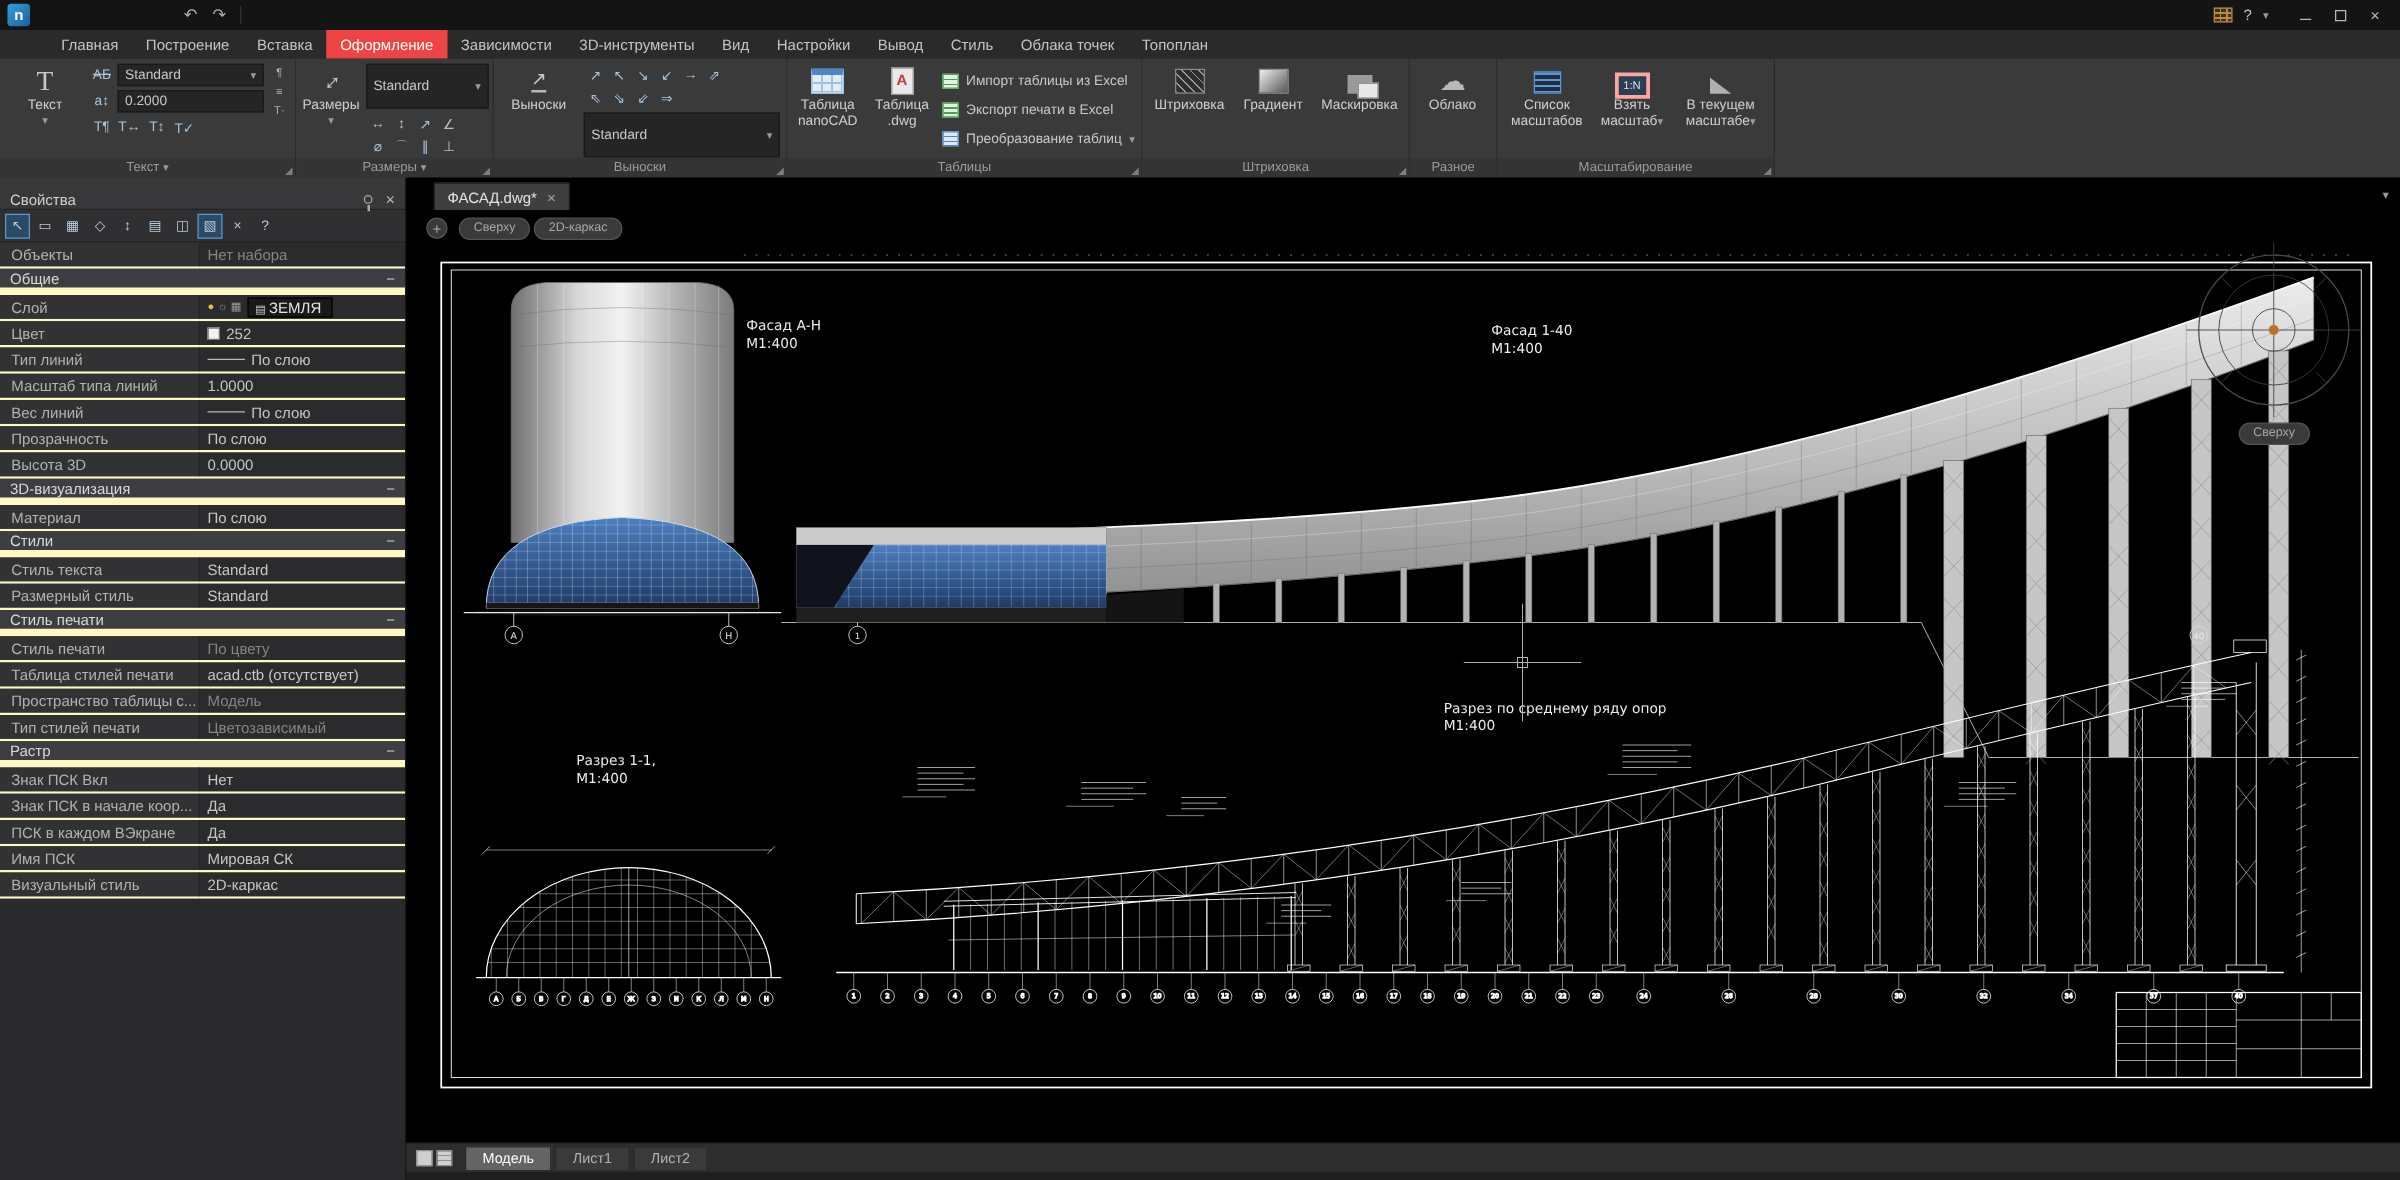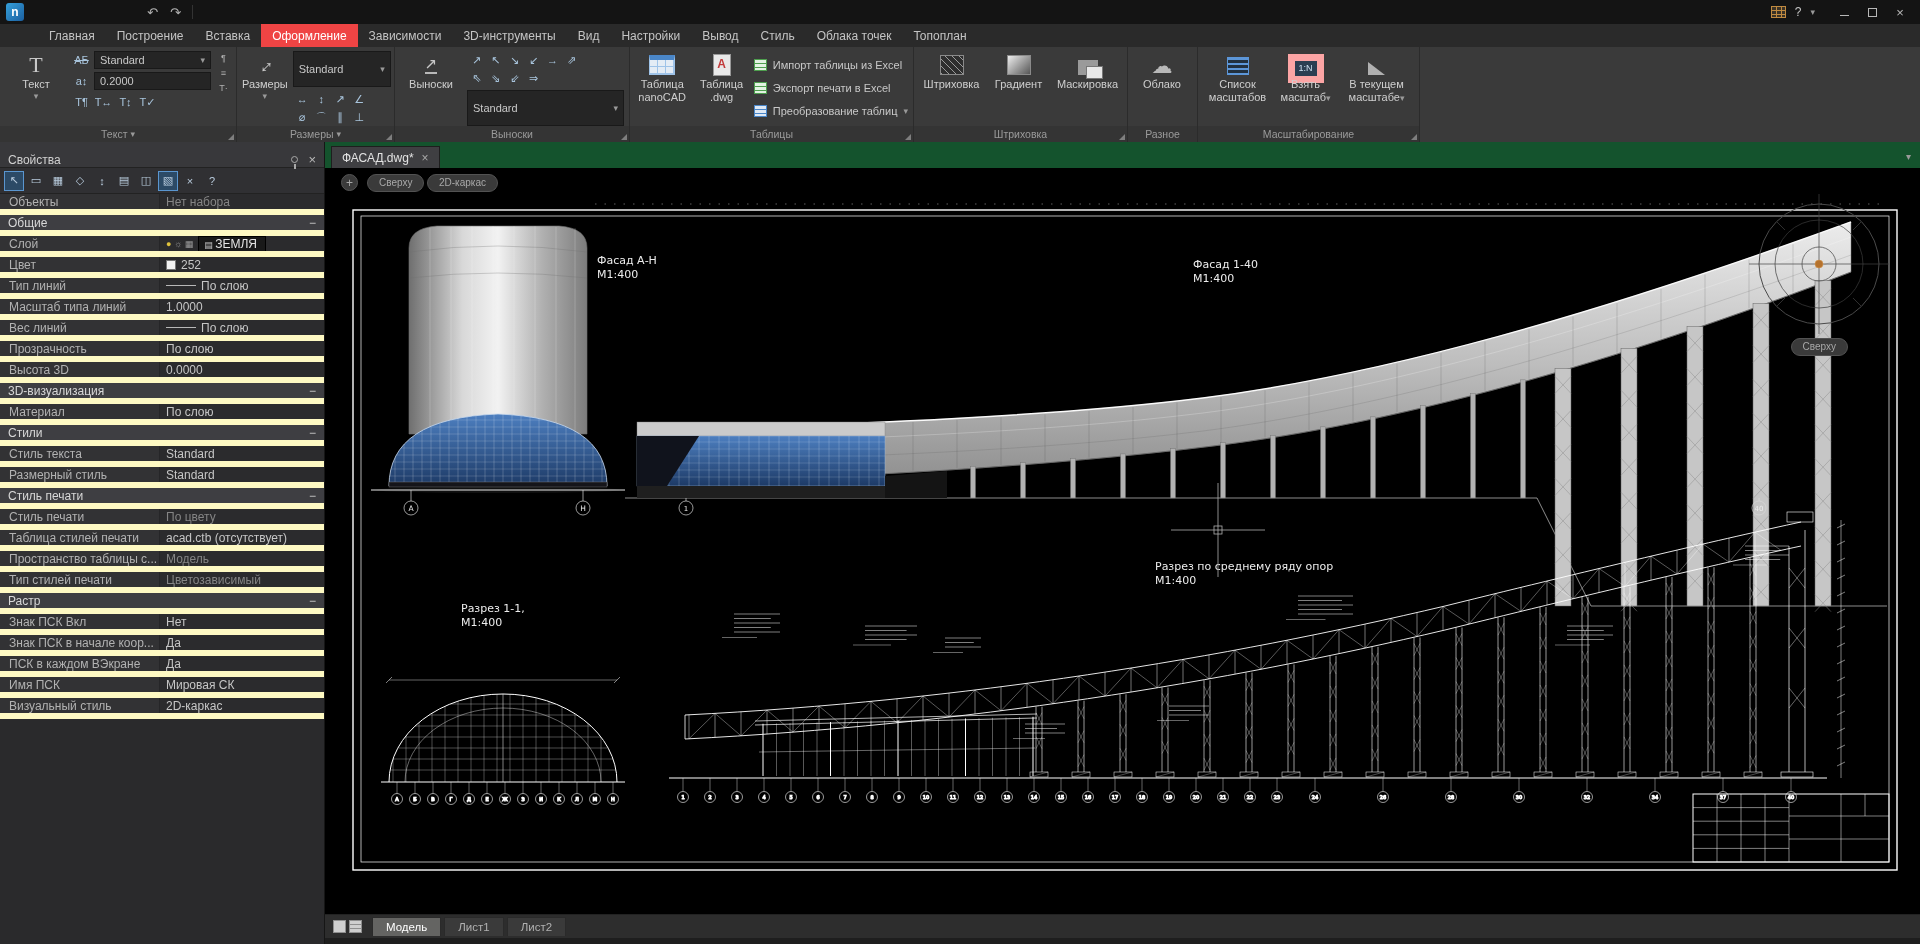--- a/index.html
+++ b/index.html
@@ -49,56 +49,56 @@
 .dwg-sheet-icon{width:18px;height:22px;background:#e9e9e9;border:1px solid #999;color:#c23a3a;font-weight:bold;font-size:12px;display:flex;align-items:center;justify-content:center}
 .trow{display:flex;align-items:center;gap:6px;font-size:11px;color:#c8c8c8;height:20px;white-space:nowrap}
 .xls-icon{width:13px;height:12px;border:1px solid #4e9e4e;background:repeating-linear-gradient(to bottom,transparent 0 3px,#4e9e4e 3px 4px);background-color:#e2f2e2;flex:0 0 auto}
 .xls-icon.conv{border-color:#4a86c8;background:repeating-linear-gradient(to bottom,transparent 0 3px,#4a86c8 3px 4px);background-color:#dfe9f5}
 .hatch-ico{width:24px;height:20px;border:1px solid #8a8a8a;background:repeating-linear-gradient(45deg,#9a9a9a 0 1px,transparent 1px 5px);background-color:#2e2e2e}
 .grad-ico{width:24px;height:20px;border:1px solid #8a8a8a;background:linear-gradient(135deg,#ededed,#565656)}
 .mask-ico{width:20px;height:15px;background:#9a9a9a;position:relative;margin-top:4px}
 .mask-ico::after{content:"";position:absolute;right:-5px;bottom:-4px;width:15px;height:11px;background:#e8e8e8;border:1px solid #777}
 .cloud-ico{font-size:21px;color:#b8b8b8;line-height:1}
 .scale-list-ico{width:22px;height:18px;border:1px solid #5c96d8;background:repeating-linear-gradient(to bottom,#5c96d8 0 2px,transparent 2px 5px);background-color:#22303e;margin-top:2px}
-.scale-take-ico{border:7px solid #fca5a5;color:#cfe0f0;font-size:9px;padding:2px 4px;background:#2c3e52;margin-top:7px}
+.scale-take-ico{border:3px solid #fca5a5;color:#cfe0f0;font-size:9px;padding:2px 4px;background:#2c3e52;margin-top:7px}
 .scale-cur-ico{width:0;height:0;border-left:17px solid #b0b0b0;border-top:13px solid transparent;margin-top:6px}
 
 
 .main{flex:1;display:flex;min-height:0}
 
 
 .props{width:325px;background:#2a2a2c;display:flex;flex-direction:column;border-right:1px solid #161616;flex:0 0 auto}
 .props-header{height:26px;background:#38383b;display:flex;align-items:flex-end;justify-content:space-between;padding:0 8px;color:#d0d0d0;font-size:12px;border-bottom:1px solid #222}
 .ph-icons{display:flex;align-items:center;gap:10px}
 .pin{width:7px;height:7px;border:1.5px solid #a8a8a8;border-radius:50%;position:relative;display:inline-block}
 .pin::after{content:"";position:absolute;top:7px;left:2px;width:1.5px;height:5px;background:#a8a8a8}
 .ph-x{color:#b8b8b8;font-size:13px}
 .props-toolbar{height:26px;background:#303033;display:flex;align-items:center;gap:2px;padding:0 4px;border-bottom:1px solid #222}
 .ptb-icon{width:20px;height:20px;display:flex;align-items:center;justify-content:center;color:#b8cbdd;font-size:11px;border:1px solid transparent}
 .ptb-icon.active{background:#2c4a66;border-color:#5a96d0}
 .prop-rows{display:flex;flex-direction:column}
-.prop-row{display:flex;height:21px;border-bottom:6px solid #fef9c3;align-items:stretch}
+.prop-row{display:flex;height:21px;border-bottom:2px solid #fef9c3;align-items:stretch}
 .prop-label{width:160px;padding-left:9px;color:#b2b2b2;background:#323234;border-right:1px solid #262628;display:flex;align-items:center;font-size:12px;overflow:hidden;white-space:nowrap;flex:0 0 auto}
 .prop-value{flex:1;padding:0 6px;color:#c6c6c6;background:#2b2b2d;display:flex;align-items:center;gap:5px;font-size:12px;overflow:hidden;white-space:nowrap}
 .prop-row.muted .vtext{color:#858585}
 .prop-section{display:flex;height:21px;align-items:center;justify-content:space-between;padding:0 8px;background:#3e3e42;color:#d8d8d8;font-size:12px;border-bottom:6px solid #fef9c3}
 .collapse-box{color:#c8c8c8;font-size:12px}
 .adorn{display:none}
 .adorn-swatch .adorn{display:inline-block;width:10px;height:10px;background:#f2f2f2;border:1px solid #777}
 .adorn-line .adorn{display:inline-block;width:30px;height:0;border-top:1px solid #b8b8b8}
 .adorn-layer .adorn{display:inline-block;font-size:9px}
 .adorn-layer .adorn::before{content:"●";color:#dfc23c}
 .adorn-layer .adorn::after{content:" ☼ ▦";color:#9a9a9a}
 .adorn-layer .vtext{background:#191919;border:1px solid #000;padding:0 8px 0 5px;color:#e4e4e4}
 .adorn-layer .vtext::before{content:"▤ ";font-size:9px;color:#c8c8c8}
 .props-fill{flex:1;background:#2a2a2c}
 
 
 .workspace{flex:1;display:flex;flex-direction:column;min-width:0}
-.doctabs{height:26px;background:#14532d;display:flex;align-items:flex-end;padding-left:6px;position:relative;flex:0 0 auto}
+.doctabs{height:26px;background:#000000;display:flex;align-items:flex-end;padding-left:22px;position:relative;flex:0 0 auto}
 .dtab{height:22px;background:#3f3f42;color:#e2e2e2;font-size:12px;display:flex;align-items:center;gap:8px;padding:0 10px;border:1px solid #1e1e1e;border-bottom:none}
 .dtab-x{color:#a8a8a8;font-size:12px}
 .dt-caret{position:absolute;right:9px;bottom:6px;color:#9a9a9a;font-size:10px}
 .canvas{flex:1;position:relative;background:#000;min-height:0;overflow:hidden}
 .canvas svg{position:absolute;inset:0;width:100%;height:100%}
 .plus-btn{position:absolute;left:16px;top:6px;width:17px;height:17px;border-radius:50%;background:#3a3a3a;border:1px solid #555;color:#a8a8a8;font-size:12px;display:flex;align-items:center;justify-content:center;z-index:3}
 .view-pill{position:absolute;background:#3a3a3a;border:1px solid #525252;border-radius:9px;color:#a8a8a8;font-size:10px;padding:2px 11px;line-height:1.2;z-index:3}
 .pill-view{left:42px;top:6px}
 .pill-style{left:102px;top:6px}
 .pill-nav{right:72px;top:170px}

